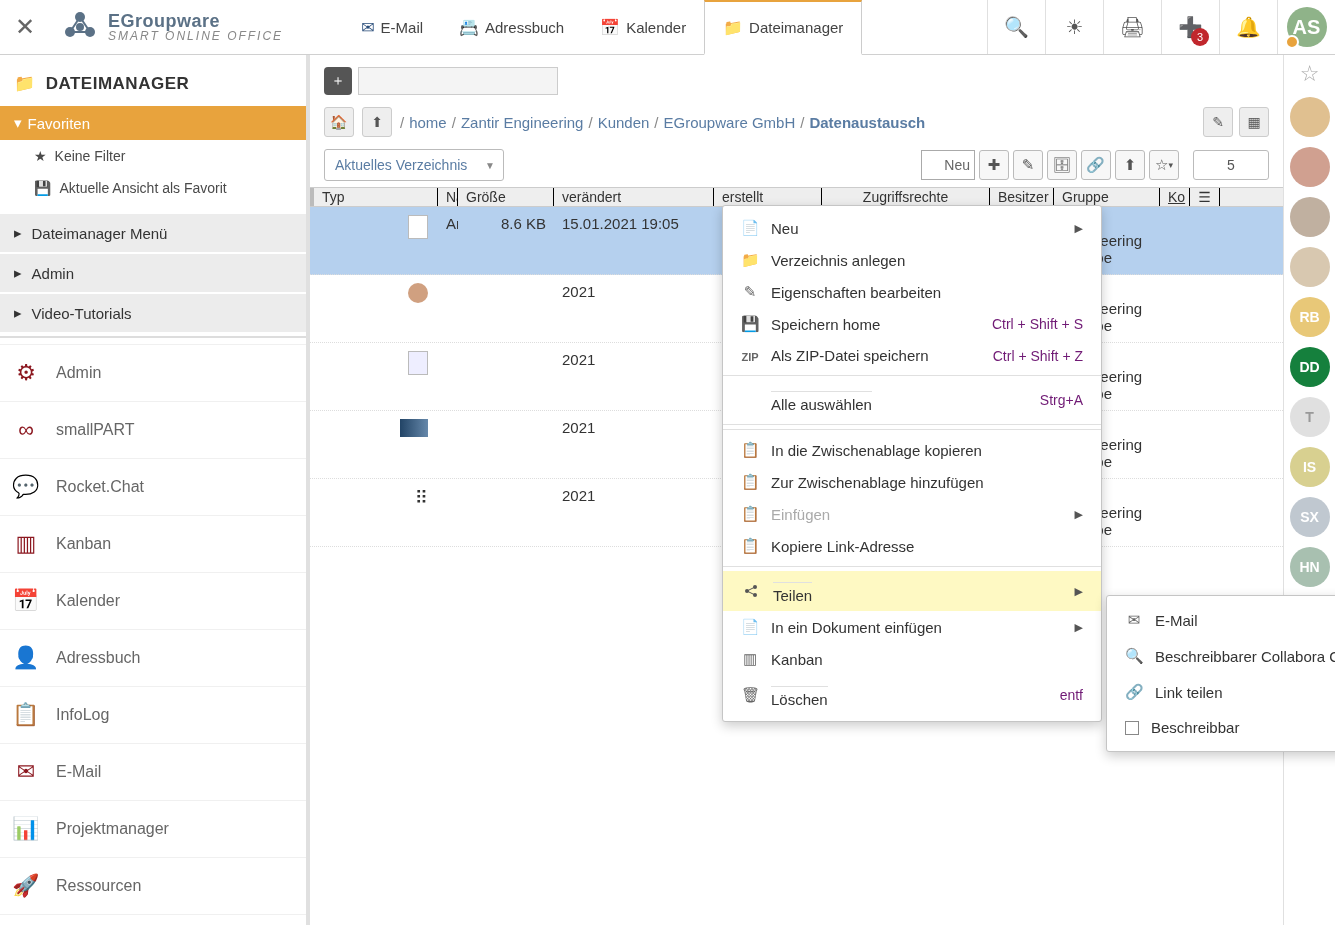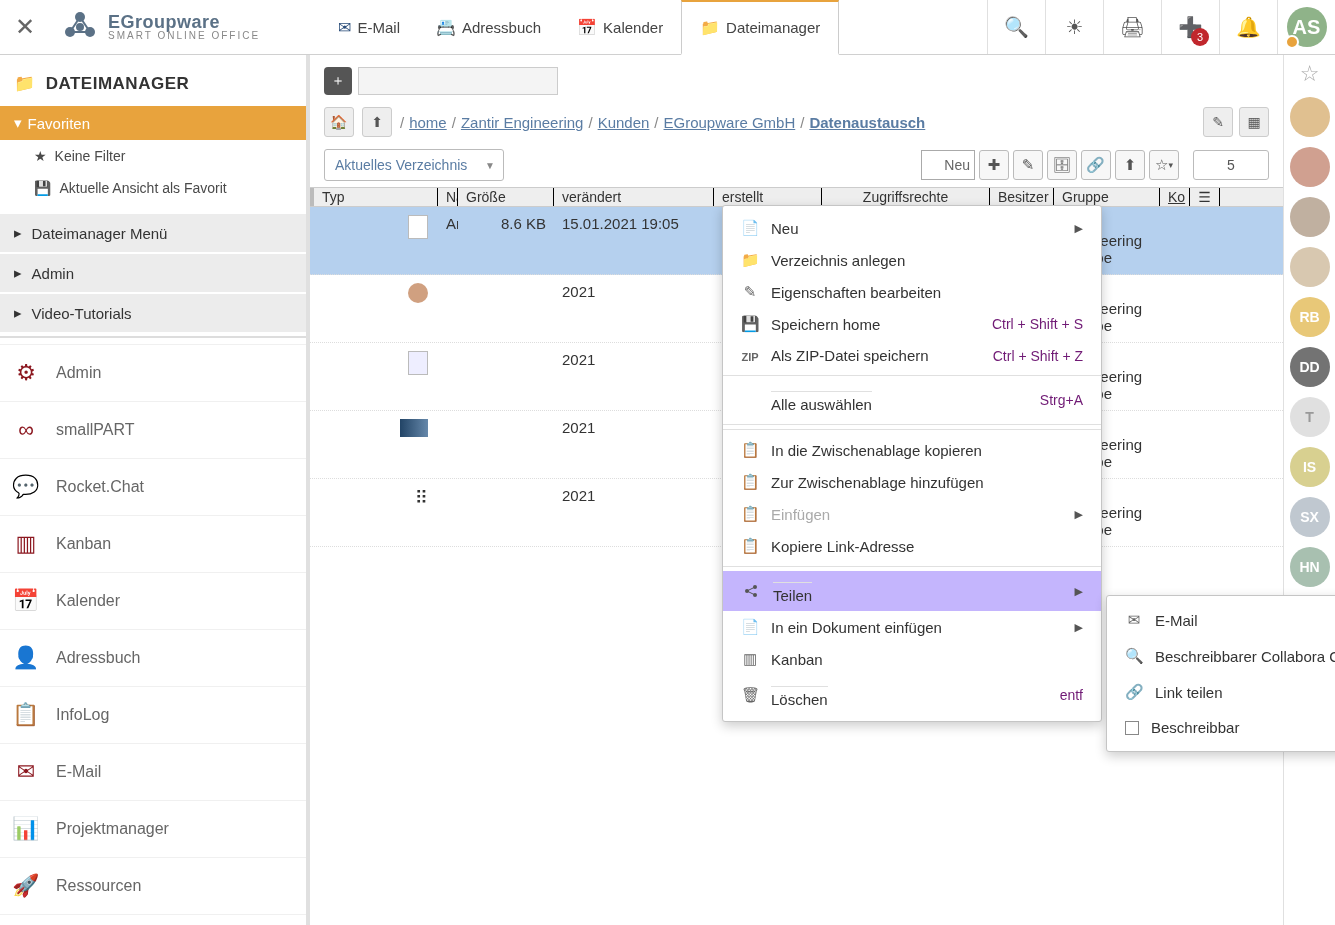--- a/index.html
+++ b/index.html
@@ -5,21 +5,21 @@
 * { box-sizing: border-box; margin: 0; padding: 0; }
 body { font-family: -apple-system, BlinkMacSystemFont, "Segoe UI", Arial, sans-serif; font-size: 14px; color: #333; background: #fff; overflow: hidden; width: 1335px; height: 925px; position: relative; }
 
 
 .header { display: flex; align-items: center; height: 55px; border-bottom: 1px solid #d0d0d0; background: #fff; }
 .close-x { width: 50px; text-align: center; font-size: 24px; color: #666; cursor: pointer; }
 .logo { display: flex; align-items: center; gap: 8px; padding: 0 10px; }
 .logo-icon { width: 40px; height: 40px; }
 .logo-text { line-height: 1; }
 .logo-title { font-size: 18px; font-weight: 600; color: #5b7186; letter-spacing: 0.5px; }
-.logo-sub { font-size: 10px; letter-spacing: 2px; color: #888; }
+.logo-sub { font-size: 12px; letter-spacing: 2px; color: #888; font-style: italic; }
 .nav-tabs { display: flex; margin-left: 50px; height: 100%; }
 .nav-tab { display: flex; align-items: center; gap: 6px; padding: 0 18px; color: #444; cursor: pointer; font-size: 15px; }
 .nav-tab.active { border: 1px solid #ccc; border-bottom: 2px solid #fff; border-top: 2px solid #e8a33d; margin-bottom: -1px; background: #fff; }
 .nav-icon { font-size: 16px; }
 .header-tools { margin-left: auto; display: flex; align-items: center; height: 100%; }
 .tool-btn { width: 58px; height: 100%; display: flex; align-items: center; justify-content: center; border-left: 1px solid #e0e0e0; cursor: pointer; font-size: 20px; color: #555; position: relative; }
 .badge-red { position: absolute; bottom: 8px; right: 10px; background: #c1272d; color: #fff; border-radius: 50%; width: 18px; height: 18px; font-size: 11px; display: flex; align-items: center; justify-content: center; }
 .avatar-circle { width: 40px; height: 40px; border-radius: 50%; display: flex; align-items: center; justify-content: center; font-weight: 600; color: #fff; position: relative; }
 .status-dot { position: absolute; bottom: -2px; left: -2px; width: 14px; height: 14px; border-radius: 50%; border: 2px solid #fff; }
 
@@ -36,21 +36,21 @@
 
 .main { flex: 1; display: flex; flex-direction: column; position: relative; background: #fff; }
 .main-top { padding: 12px 14px 6px; display: flex; align-items: center; gap: 6px; }
 .add-btn { width: 28px; height: 28px; background: #555; border-radius: 4px; color: #fff; display: flex; align-items: center; justify-content: center; cursor: pointer; }
 .tab-box { width: 200px; height: 28px; border: 1px solid #ccc; background: #f4f4f4; }
 
 .breadcrumb-row { padding: 6px 14px; display: flex; align-items: center; gap: 8px; }
 .bc-btn { width: 30px; height: 30px; background: #eee; border: 1px solid #ccc; border-radius: 3px; display: flex; align-items: center; justify-content: center; cursor: pointer; color: #555; }
 .bc-path { display: flex; align-items: center; gap: 5px; font-size: 15px; color: #5a7ca3; }
 .bc-sep { color: #888; }
-.bc-item { cursor: pointer; text-decoration: underline; }
+.bc-item { cursor: pointer; }
 .bc-current { font-weight: 700; color: #5a7ca3; }
 .bc-right { margin-left: auto; display: flex; gap: 6px; }
 
 .toolbar-row { padding: 6px 14px; display: flex; align-items: center; gap: 6px; }
 .select-box { height: 32px; border: 1px solid #bbb; border-radius: 3px; padding: 0 24px 0 10px; color: #5a7ca3; background: #fff; position: relative; cursor: pointer; display: flex; align-items: center; min-width: 180px; }
 .select-box::after { content: "▼"; position: absolute; right: 8px; font-size: 10px; color: #888; }
 .toolbar-right { margin-left: auto; display: flex; align-items: center; gap: 4px; }
 .neu-input { height: 30px; border: 1px solid #aaa; width: 54px; padding: 0 4px; font-size: 14px; text-align: right; color: #666; }
 .ticon { width: 30px; height: 30px; border: 1px solid #bbb; border-radius: 3px; display: flex; align-items: center; justify-content: center; cursor: pointer; color: #555; background: #f7f7f7; font-size: 15px; }
 .count-box { width: 76px; height: 30px; border: 1px solid #bbb; border-radius: 3px; text-align: center; line-height: 28px; color: #555; margin-left: 10px; }
@@ -80,21 +80,21 @@
 .r-created { width: 108px; }
 .r-perm { width: 168px; }
 .r-owner { width: 64px; }
 .r-group { width: 106px; }
 .file-thumb { display: inline-block; width: 20px; height: 24px; background: #fff; border: 1px solid #bbb; }
 
 
 .ctx-menu { position: absolute; background: #fff; border: 1px solid #c5c5c5; border-radius: 3px; box-shadow: 0 4px 12px rgba(0,0,0,0.2); z-index: 100; padding: 6px 0; font-size: 15px; min-width: 380px; }
 .ctx-header { padding: 8px 18px; font-weight: 700; color: #333; font-size: 16px; }
 .ctx-item { display: flex; align-items: center; gap: 12px; padding: 7px 18px; cursor: pointer; color: #333; position: relative; }
-.ctx-item:hover, .ctx-item.hover { background: #c4b5fd; padding-left: 20px; }
+.ctx-item:hover, .ctx-item.hover { background: #fef9c3; padding-left: 20px; }
 .ctx-item.disabled { color: #aaa; }
 .ctx-icon { width: 18px; text-align: center; color: #666; font-size: 15px; }
 .ctx-shortcut { margin-left: auto; color: #701a75; font-size: 14px; }
 .ctx-arrow { margin-left: auto; color: #555; font-size: 11px; }
 .ctx-sep { height: 1px; background: #e0e0e0; margin: 4px 0; }
 
 .sub-menu { left: 384px; top: 394px; min-width: 330px; }
 .sub-item { display: flex; align-items: center; gap: 12px; padding: 9px 18px; cursor: pointer; }
 .checkbox { width: 14px; height: 14px; border: 1px solid #888; display: inline-block; }
 
@@ -473,21 +473,21 @@
   </div>
 
   <div class="avatar-strip">
     <div class="star-icon">☆</div>
     <div id="avatars">
         <div class="av" style="background:#e0c090;color:#fff;margin-bottom:10px"></div>
         <div class="av" style="background:#d0a090;color:#fff;margin-bottom:10px"></div>
         <div class="av" style="background:#c0b0a0;color:#fff;margin-bottom:10px"></div>
         <div class="av" style="background:#d8c8b0;color:#fff;margin-bottom:10px"></div>
         <div class="av" style="background:#e8c878;color:#fff;margin-bottom:10px">RB</div>
-        <div class="av" style="background:#737373;color:#fff;margin-bottom:10px">DD</div>
+        <div class="av" style="background:#15803d;color:#fff;margin-bottom:10px">DD</div>
         <div class="av" style="background:#e0e0e0;color:#999;margin-bottom:10px">T</div>
         <div class="av" style="background:#d8d090;color:#fff;margin-bottom:10px">IS</div>
         <div class="av" style="background:#c0c8d0;color:#fff;margin-bottom:10px">SX</div>
         <div class="av" style="background:#a8c0b0;color:#fff;margin-bottom:10px">HN</div>
         <div class="av" style="background:#e8a8b8;color:#fff;margin-bottom:10px">HM</div>
         <div class="av" style="background:#c8e090;color:#fff;margin-bottom:10px">CT</div>
         <div class="av" style="background:#b8c8d8;color:#fff;margin-bottom:10px"></div>
       </div>
   </div>
 </div>

